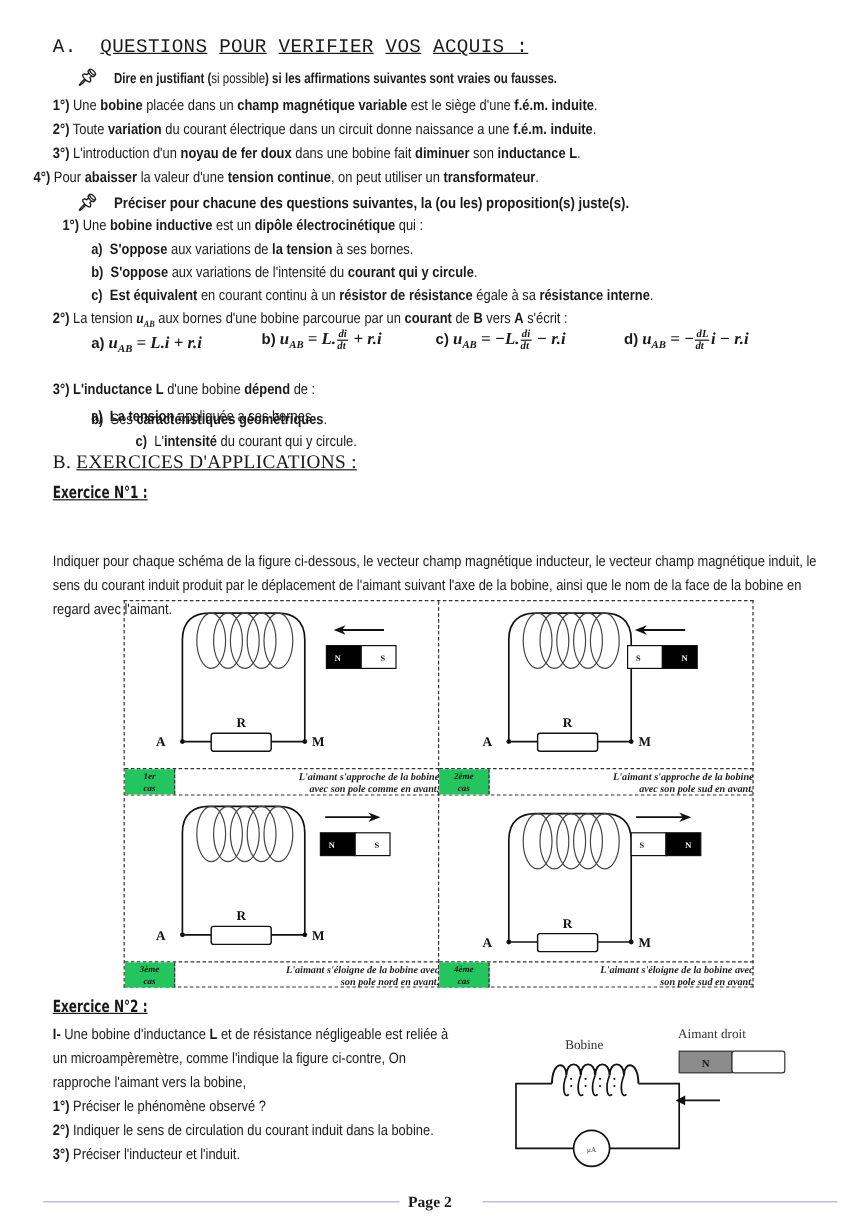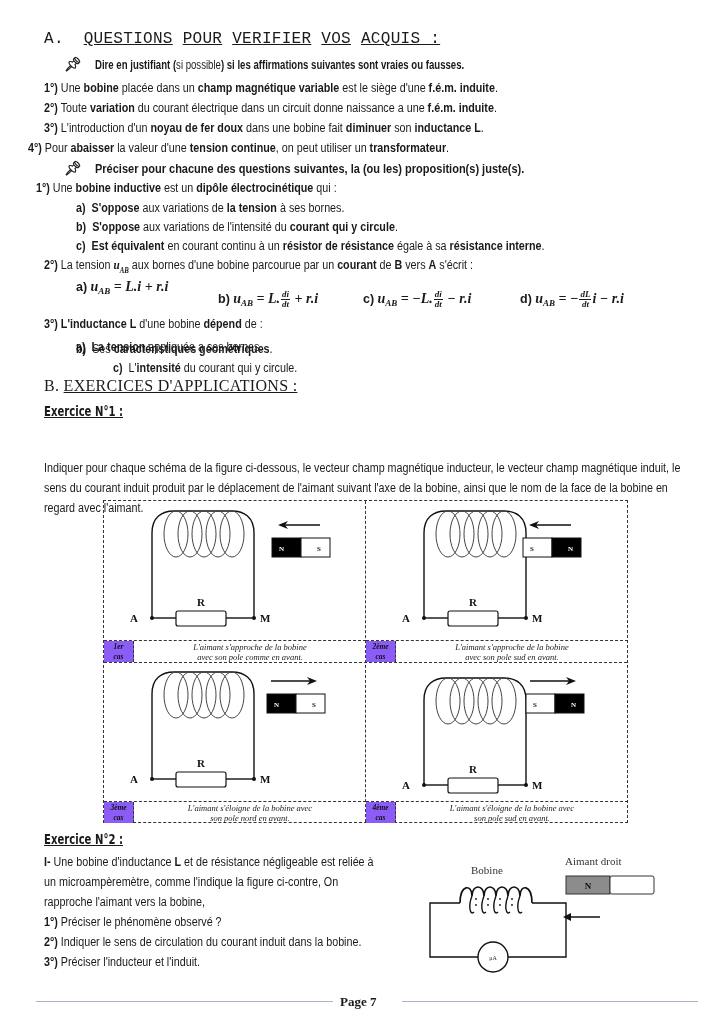--- a/index.html
+++ b/index.html
@@ -7,32 +7,32 @@
   body { position: relative; font-family: "Liberation Sans", sans-serif; color: #1a1a1a; font-size: 12.2px; }
   .abs { position: absolute; white-space: nowrap; }
   .narrow { transform-origin: left top; transform: scaleX(0.86); display: inline-block; }
   .sec-title { font-family: "Liberation Serif", serif; font-size: 16px; letter-spacing: 0.3px; }
   .sec-title .u { text-decoration: underline; font-variant: small-caps; }
   .pin { font-family: "DejaVu Sans", sans-serif; font-weight: bold; font-size: 14px; margin-right: 10px; }
   .instr { font-weight: bold; font-size: 12px; }
   .line { font-size: 12.5px; }
   b { font-weight: bold; }
   .math { font-family: "Liberation Serif", serif; font-style: italic; font-weight: bold; font-size: 14px; }
-  .frac { display: inline-block; vertical-align: middle; text-align: center; font-size: 9px; line-height: 9px; margin: 16px 1px; }
+  .frac { display: inline-block; vertical-align: middle; font-size: 9px; line-height: 9px; margin: 0 1px; }
   .frac span { display: block; }
   .frac .num { border-bottom: 1px solid #1a1a1a; padding: 0 1px; }
   .ex-title { font-family: "DejaVu Sans", sans-serif; font-weight: bold; font-size: 14px; text-decoration: underline; transform: scaleX(0.72); transform-origin: left top; display: inline-block; }
   .para { font-size: 12.5px; line-height: 20px; white-space: normal; }
   #figure { position: absolute; left: 103px; top: 500px; width: 525px; height: 323px; border: 1px dashed #333; }
   #figure .vdiv { position: absolute; left: 261px; top: 0; width: 0; height: 100%; border-left: 1px dashed #333; }
   #figure .hdiv { position: absolute; left: 0; top: 161px; width: 100%; height: 0; border-top: 1px dashed #333; }
   .cell { position: absolute; width: 262px; height: 161px; }
   .cap { position: absolute; left: 0; bottom: 0; width: 100%; height: 22px; border-top: 1px dashed #333; display: flex; }
-  .cap .num { width: 30px; height: 100%; background: #8b5cf6; border-right: 1px dashed #333; font-family: "Liberation Serif", serif; font-style: italic; font-weight: bold; font-size: 7.5px; text-align: center; line-height: 10px; color: #111; padding-top: 1px; }
-  .cap .txt { flex: 1; font-family: "Liberation Serif", serif; font-style: italic; font-weight: normal; font-size: 8.5px; text-align: center; line-height: 10px; padding-top: 1px; }
+  .cap .num { width: 42px; height: 100%; background: #22c55e; border-right: 1px dashed #333; font-family: "Liberation Serif", serif; font-style: italic; font-weight: bold; font-size: 7.5px; text-align: center; line-height: 10px; color: #111; padding-top: 1px; }
+  .cap .txt { flex: 1; font-family: "Liberation Serif", serif; font-style: italic; font-weight: bold; font-size: 8.5px; text-align: right; line-height: 10px; padding-top: 1px; }
   .cell svg { position: absolute; left: 0; top: 0; }
   #footer-line-left { position: absolute; left: 36px; top: 1001px; width: 297px; height: 1px; background: #aab4c8; }
   #footer-line-right { position: absolute; left: 402px; top: 1001px; width: 296px; height: 1px; background: #aab4c8; }
   #footer-page { position: absolute; left: 340px; top: 994px; font-family: "Liberation Serif", serif; font-weight: bold; font-size: 13px; }
 </style>
 </head>
 <body>
 
 <div class="abs sec-title" style="left:44px; top:30px;font-family:Liberation Mono, monospace;">
   <span>A.</span>&nbsp;
@@ -282,27 +282,27 @@
 
   <rect x="146" y="26" width="44" height="18" fill="#8c8c8c" stroke="#333" stroke-width="1"></rect>
   <rect x="190" y="26" width="44" height="18" fill="#fff" stroke="#333" stroke-width="1" rx="2"></rect>
   <text x="168" y="39" text-anchor="middle" font-family="Liberation Serif, serif" font-weight="bold" font-size="9" fill="#111">N</text>
 
   <line x1="180" y1="67" x2="145" y2="67" stroke="#111" stroke-width="1.4"></line>
   <path d="M143 67 L151 63 L151 71 Z" fill="#111"></path>
 </svg>
 
 <div id="footer-line-left"></div>
-<div id="footer-page">Page 7</div>
+<div id="footer-page">Page 2</div>
 <div id="footer-line-right"></div>
 
 <div class="abs line" style="left: 44px; top: 81px;"><span class="narrow"><b>1°)</b> <span>Une </span><b>bobine</b><span> placée dans un </span><b>champ magnétique variable</b><span> est le siège d'une </span><b>f.é.m. induite</b><span>.</span></span></div>
 <div class="abs line" style="left: 44px; top: 101px;"><span class="narrow"><b>2°)</b> <span>Toute </span><b>variation</b><span> du courant électrique dans un circuit donne naissance a une </span><b>f.é.m. induite</b><span>.</span></span></div>
 <div class="abs line" style="left: 44px; top: 121px;"><span class="narrow"><b>3°)</b> <span>L'introduction d'un </span><b>noyau de fer doux</b><span> dans une bobine fait </span><b>diminuer</b><span> son </span><b>inductance L</b><span>.</span></span></div>
 <div class="abs line" style="left: 28px; top: 141px;"><span class="narrow"><b>4°)</b> <span>Pour </span><b>abaisser</b><span> la valeur d'une </span><b>tension continue</b><span>, on peut utiliser un </span><b>transformateur</b><span>.</span></span></div>
-<div class="abs line" style="left: 36px; top: 181px;"><span class="narrow"><b>1°)</b> <span>Une </span><b>bobine inductive</b><span> est un </span><b>dipôle électrocinétique</b><span> qui :</span></span></div>
+<div class="abs line" style="left: 52px; top: 181px;"><span class="narrow"><b>1°)</b> <span>Une </span><b>bobine inductive</b><span> est un </span><b>dipôle électrocinétique</b><span> qui :</span></span></div>
 <div class="abs line" style="left: 76px; top: 201px;"><span class="narrow"><b>a)</b>&nbsp; <b>S'oppose</b><span> aux variations de </span><b>la tension</b><span> à ses bornes.</span></span></div>
 <div class="abs line" style="left: 76px; top: 220px;"><span class="narrow"><b>b)</b>&nbsp; <b>S'oppose</b><span> aux variations de l'intensité du </span><b>courant qui y circule</b><span>.</span></span></div>
 <div class="abs line" style="left: 76px; top: 239px;"><span class="narrow"><b>c)</b>&nbsp; <b>Est équivalent</b><span> en courant continu à un </span><b>résistor de résistance</b><span> égale à sa </span><b>résistance interne</b><span>.</span></span></div>
 <div class="abs line" style="left: 44px; top: 304px; margin-top: 13px;"><span class="narrow"><b>3°)</b> <b>L'inductance L</b><span> d'une bobine </span><b>dépend</b><span> de :</span></span></div>
 <div class="abs line" style="left: 76px; top: 340px;"><span class="narrow"><b>a)</b>&nbsp; <b>La tension</b><span> appliquée a ses bornes.</span></span></div>
 <div class="abs line" style="left: 76px; top: 342px; text-align: center;"><span class="narrow"><b>b)</b>&nbsp; <span>Ses </span><b>caractéristiques géométriques</b><span>.</span></span></div>
 <div class="abs line" style="left: 80px; top: 361px; margin-left: 33px;"><span class="narrow"><b>c)</b>&nbsp; <span>L'</span><b>intensité</b><span> du courant qui y circule.</span></span></div>
 
 </body></html>

